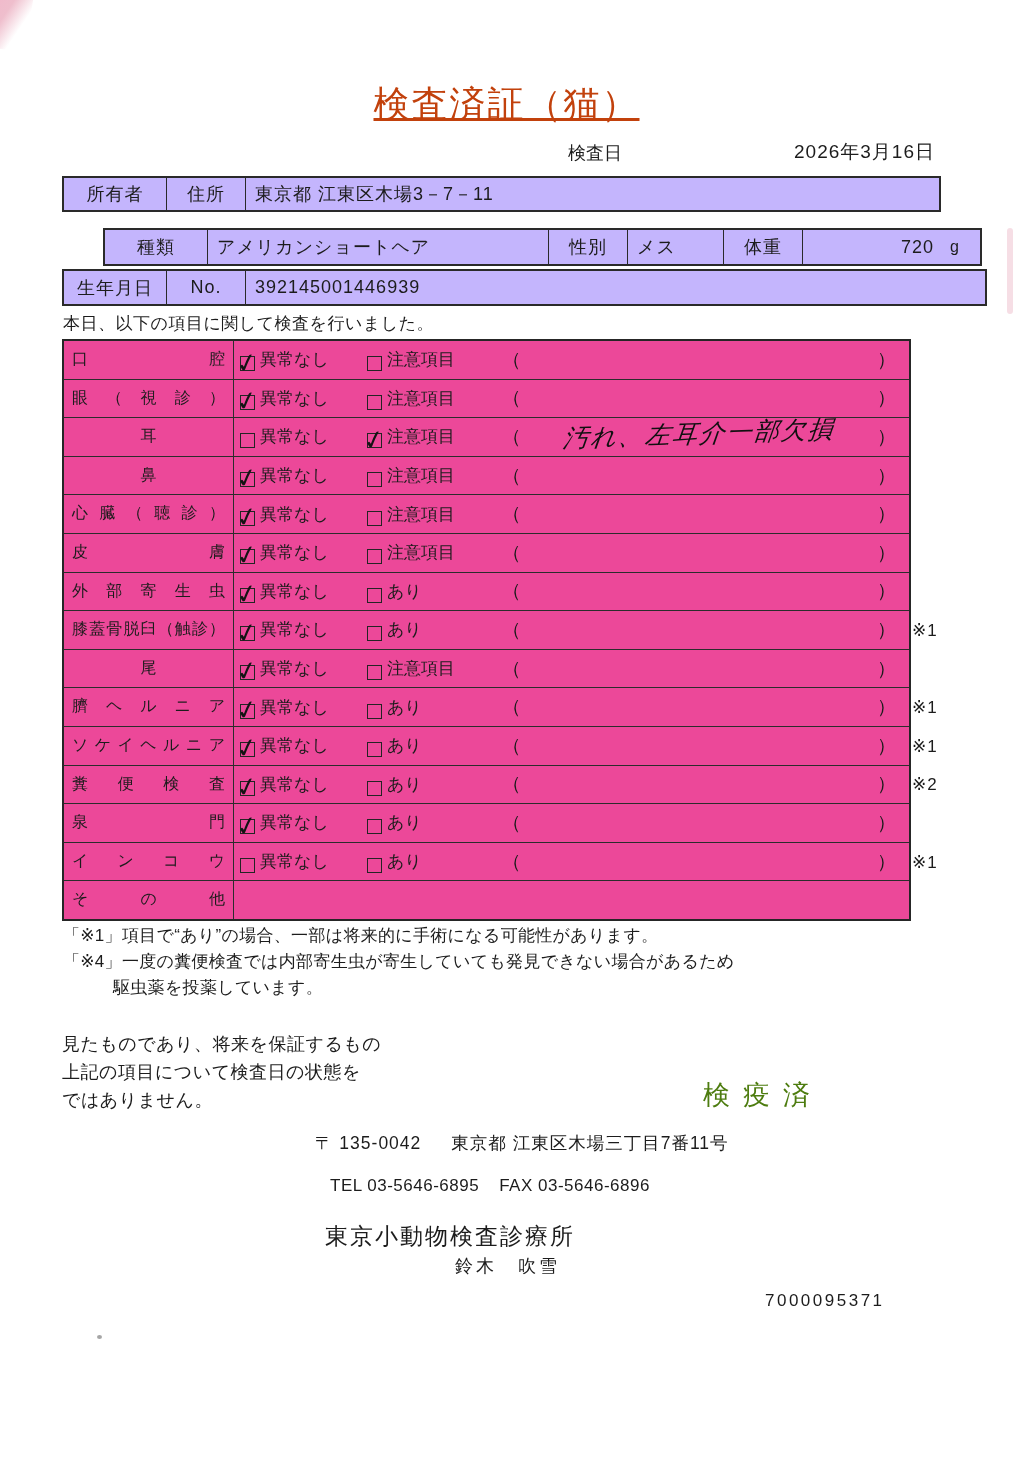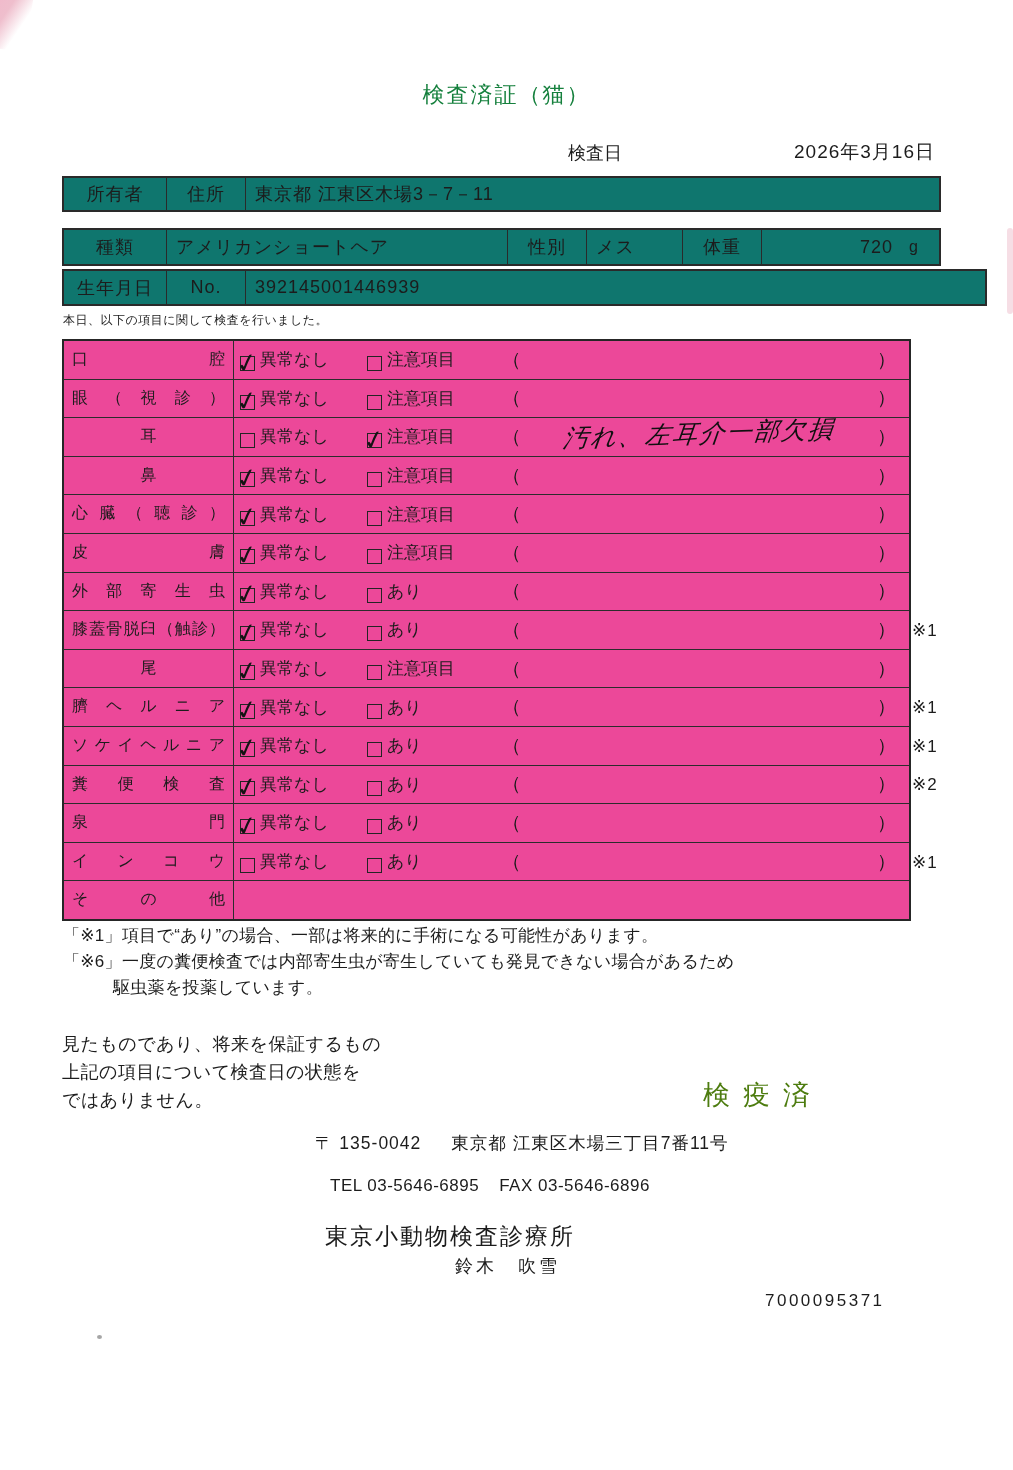--- a/index.html
+++ b/index.html
@@ -11,39 +11,39 @@
   
   .artifact-corner { position:absolute; left:-10px; top:-14px; width:40px; height:64px;
     background:linear-gradient(115deg,#f0aec4 0%,#edb7c7 40%,rgba(255,255,255,0) 72%);
     transform:rotate(9deg); opacity:.9; }
   .artifact-edge { position:absolute; right:0; top:228px; width:6px; height:86px;
     background:#eec3d0; opacity:.55; border-radius:3px; }
   .artifact-dot { position:absolute; left:97px; top:1335px; width:5px; height:4px;
     background:#8f8f8f; border-radius:50%; opacity:.8; }
   
   .title { position:absolute; top:80px; left:0; width:100%; text-align:center;
-    font-size:22px; letter-spacing:2px; color:#15803d; }
+    font-size:36px; letter-spacing:2px; color:#c2410c;text-decoration:underline; }
   .insp-label { position:absolute; top:141px; left:568px; font-size:18px; }
   .insp-date  { position:absolute; top:139px; right:78px; font-size:19px; letter-spacing:1px; }
   
   .box-table { position:absolute; left:62px; display:flex; box-sizing:border-box;
-    border:2px solid #2a2a2a; background:#0f766e; font-size:18px; }
+    border:2px solid #2a2a2a; background:#c4b5fd; font-size:18px; }
   .t-owner { top:176px; width:879px; height:36px; }
-  .t-pet   { top:228px; width:879px; height:38px; }
+  .t-pet   { top:228px; width:879px; height:38px;margin-left:41px; }
   .t-birth { top:269px; width:925px; height:37px; }
   .cell { display:flex; align-items:center; box-sizing:border-box; border-right:1.7px solid #2a2a2a; }
   .cell:last-child { border-right:none; }
   .cell.lbl { justify-content:center; letter-spacing:1px; }
   .cell.val { padding-left:9px; letter-spacing:1px; }
   .w-103 { flex:0 0 103px; } .w-341 { flex:0 0 341px; } .w-79 { flex:0 0 79px; }
   .w-96 { flex:0 0 96px; } .grow { flex:1; }
   .weight-val { justify-content:flex-end; padding-right:20px; gap:16px; }
   .weight-unit { font-size:16px; }
   
-  .intro { position:absolute; top:312px; left:63px; font-size:12px; letter-spacing:.5px; }
+  .intro { position:absolute; top:312px; left:63px; font-size:17px; letter-spacing:.5px; }
   
   .exam-table { position:absolute; left:62px; top:339px; width:849px; height:582px;
     box-sizing:border-box; border:2px solid #262626; display:flex; flex-direction:column; background:#ec4899; }
   .exam-row { flex:1; display:flex; position:relative; border-top:1.6px solid #2c2c2c; min-height:0; }
   .exam-row:first-child { border-top:none; }
   .exam-item { flex:0 0 170px; box-sizing:border-box; border-right:1.6px solid #2c2c2c;
     padding:0 8px; font-size:16px; line-height:36.5px; white-space:nowrap; overflow:hidden;
     text-align:justify; text-align-last:justify; text-justify:distribute; letter-spacing:0; }
   .exam-item.single { text-align:center; text-align-last:center; }
   .checks { flex:0 0 258px; display:flex; align-items:center; }
@@ -452,21 +452,21 @@
     </div>
 
     <div class="exam-row">
       <div class="exam-item">その他</div>
       <div class="exam-rest"></div>
     </div>
 
   </div>
 
   <div class="fn1">「※1」項目で“あり”の場合、一部は将来的に手術になる可能性があります。</div>
-  <div class="fn2">「※6」一度の糞便検査では内部寄生虫が寄生していても発見できない場合があるため</div>
+  <div class="fn2">「※4」一度の糞便検査では内部寄生虫が寄生していても発見できない場合があるため</div>
   <div class="fn3">駆虫薬を投薬しています。</div>
 
   <div class="disclaimer">
     <div>見たものであり、将来を保証するもの</div>
     <div>上記の項目について検査日の状態を</div>
     <div>ではありません。</div>
   </div>
 
   <div class="stamp">検疫済</div>
 

